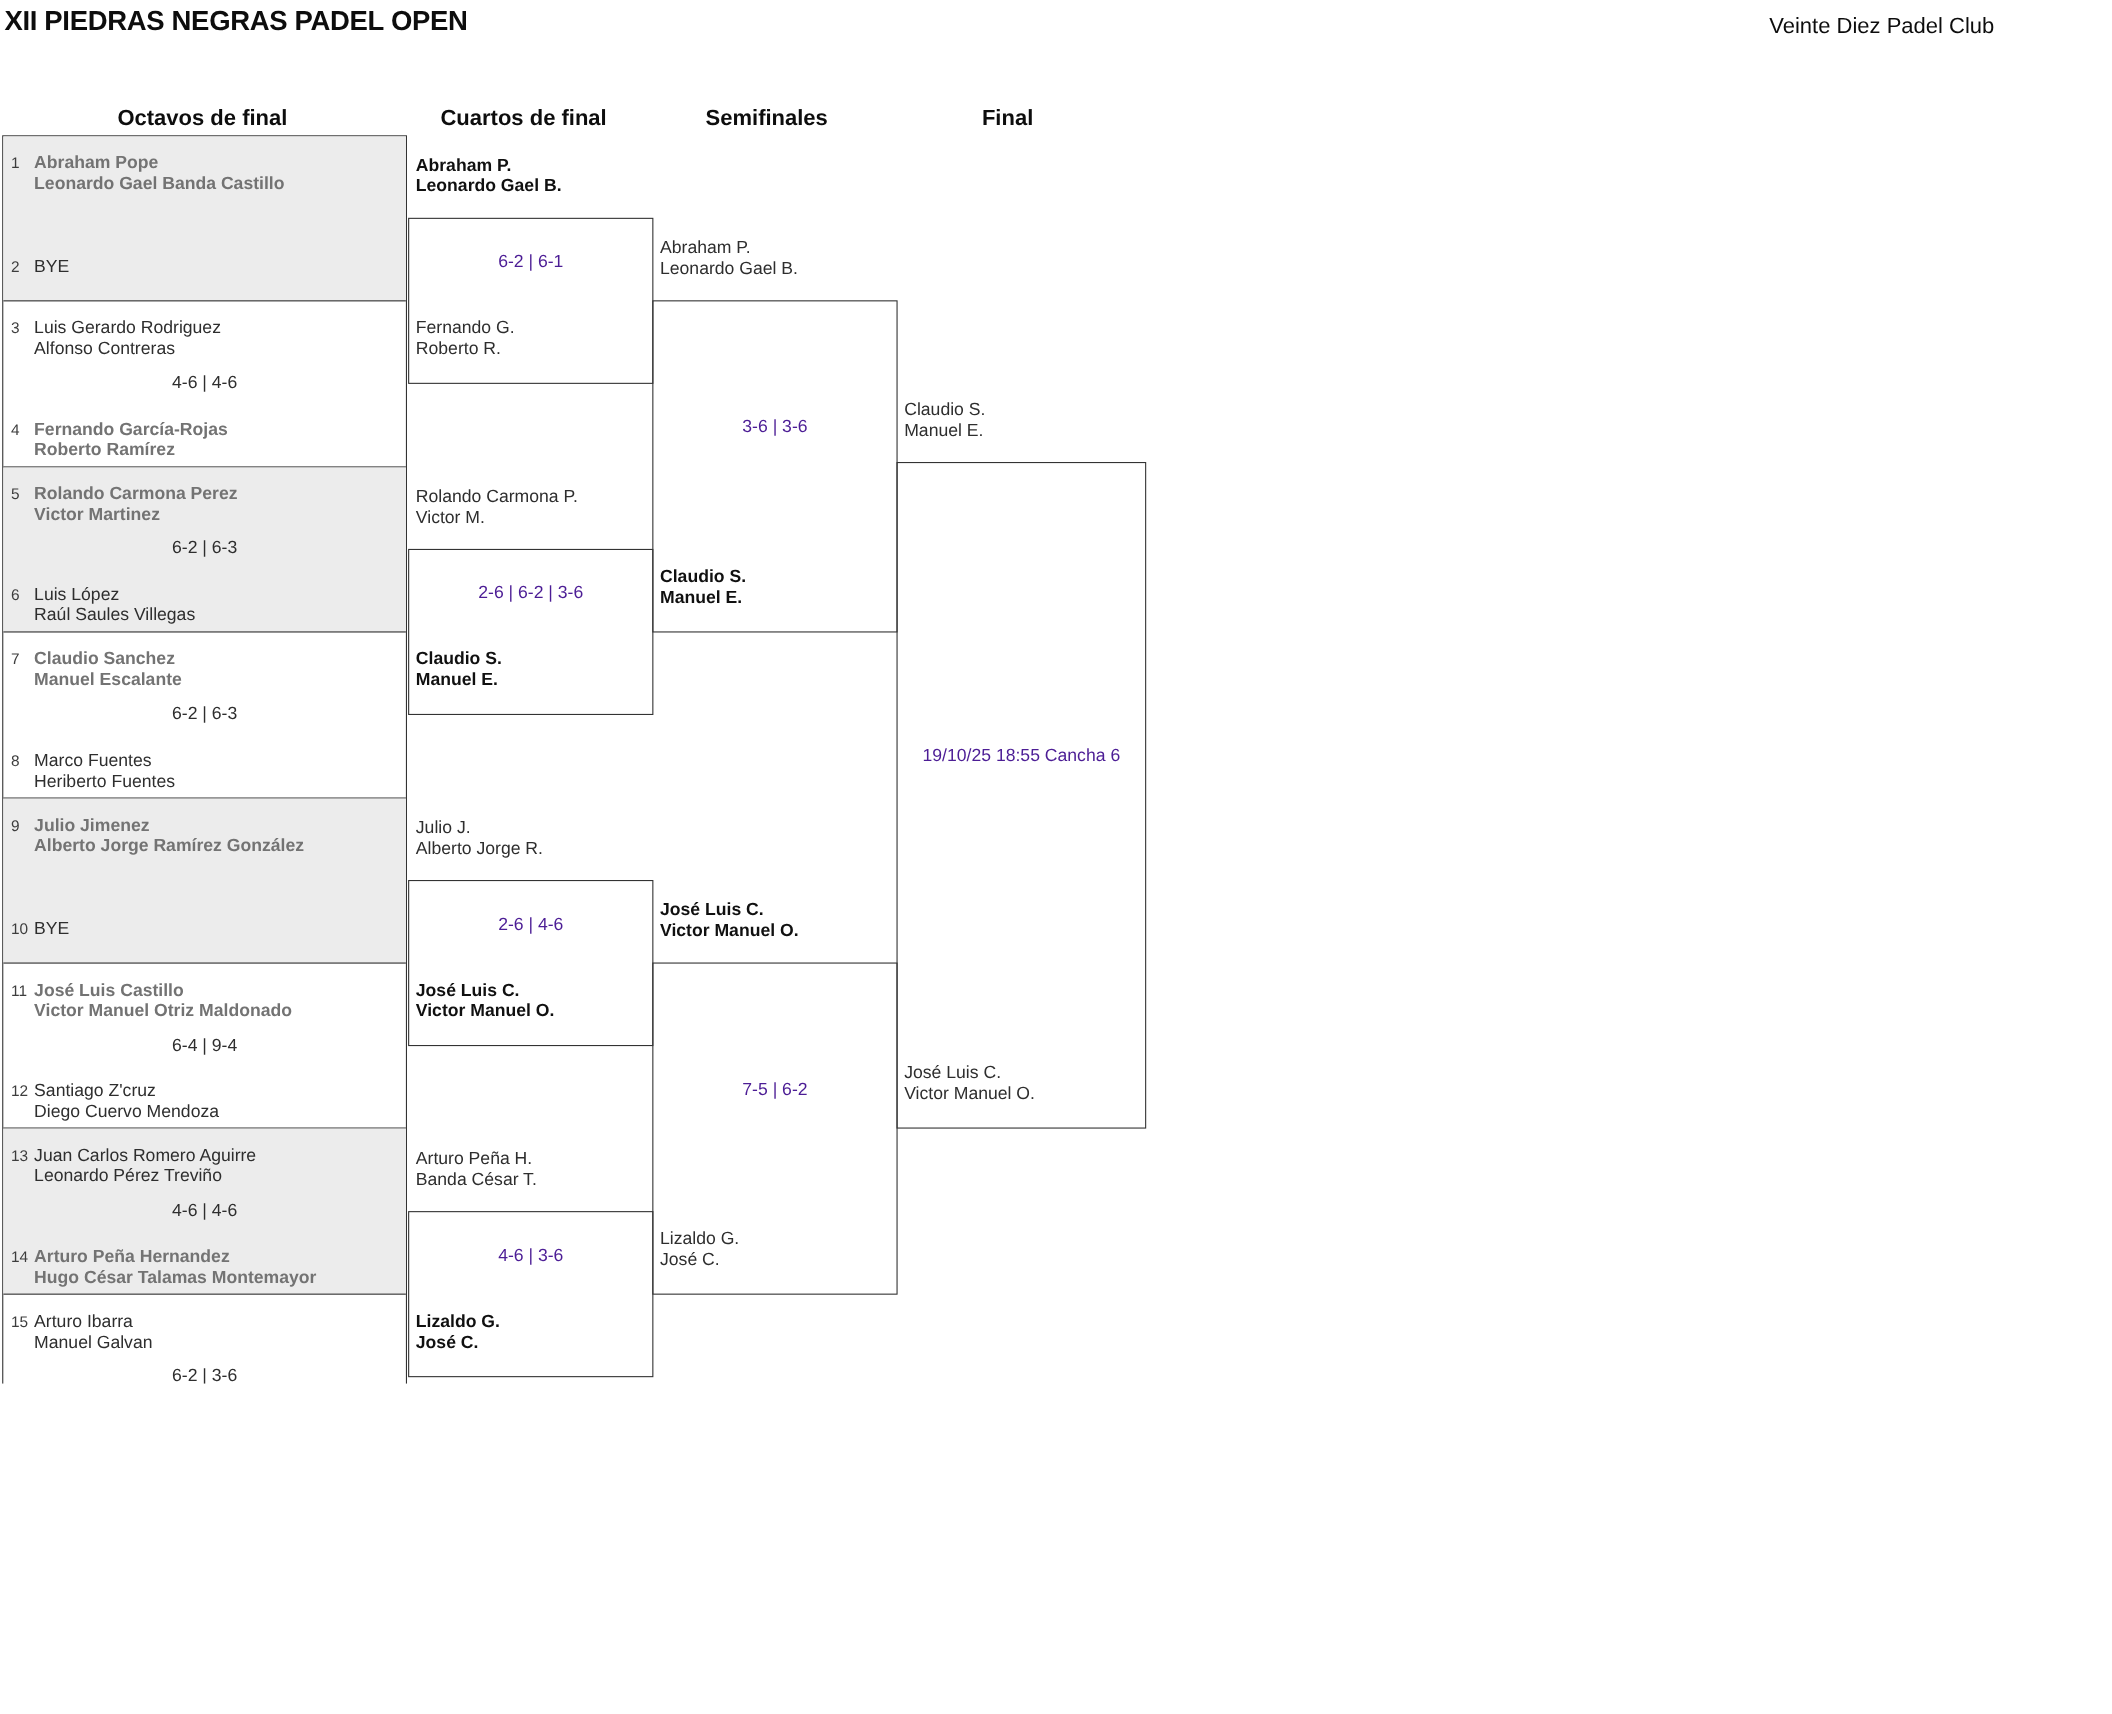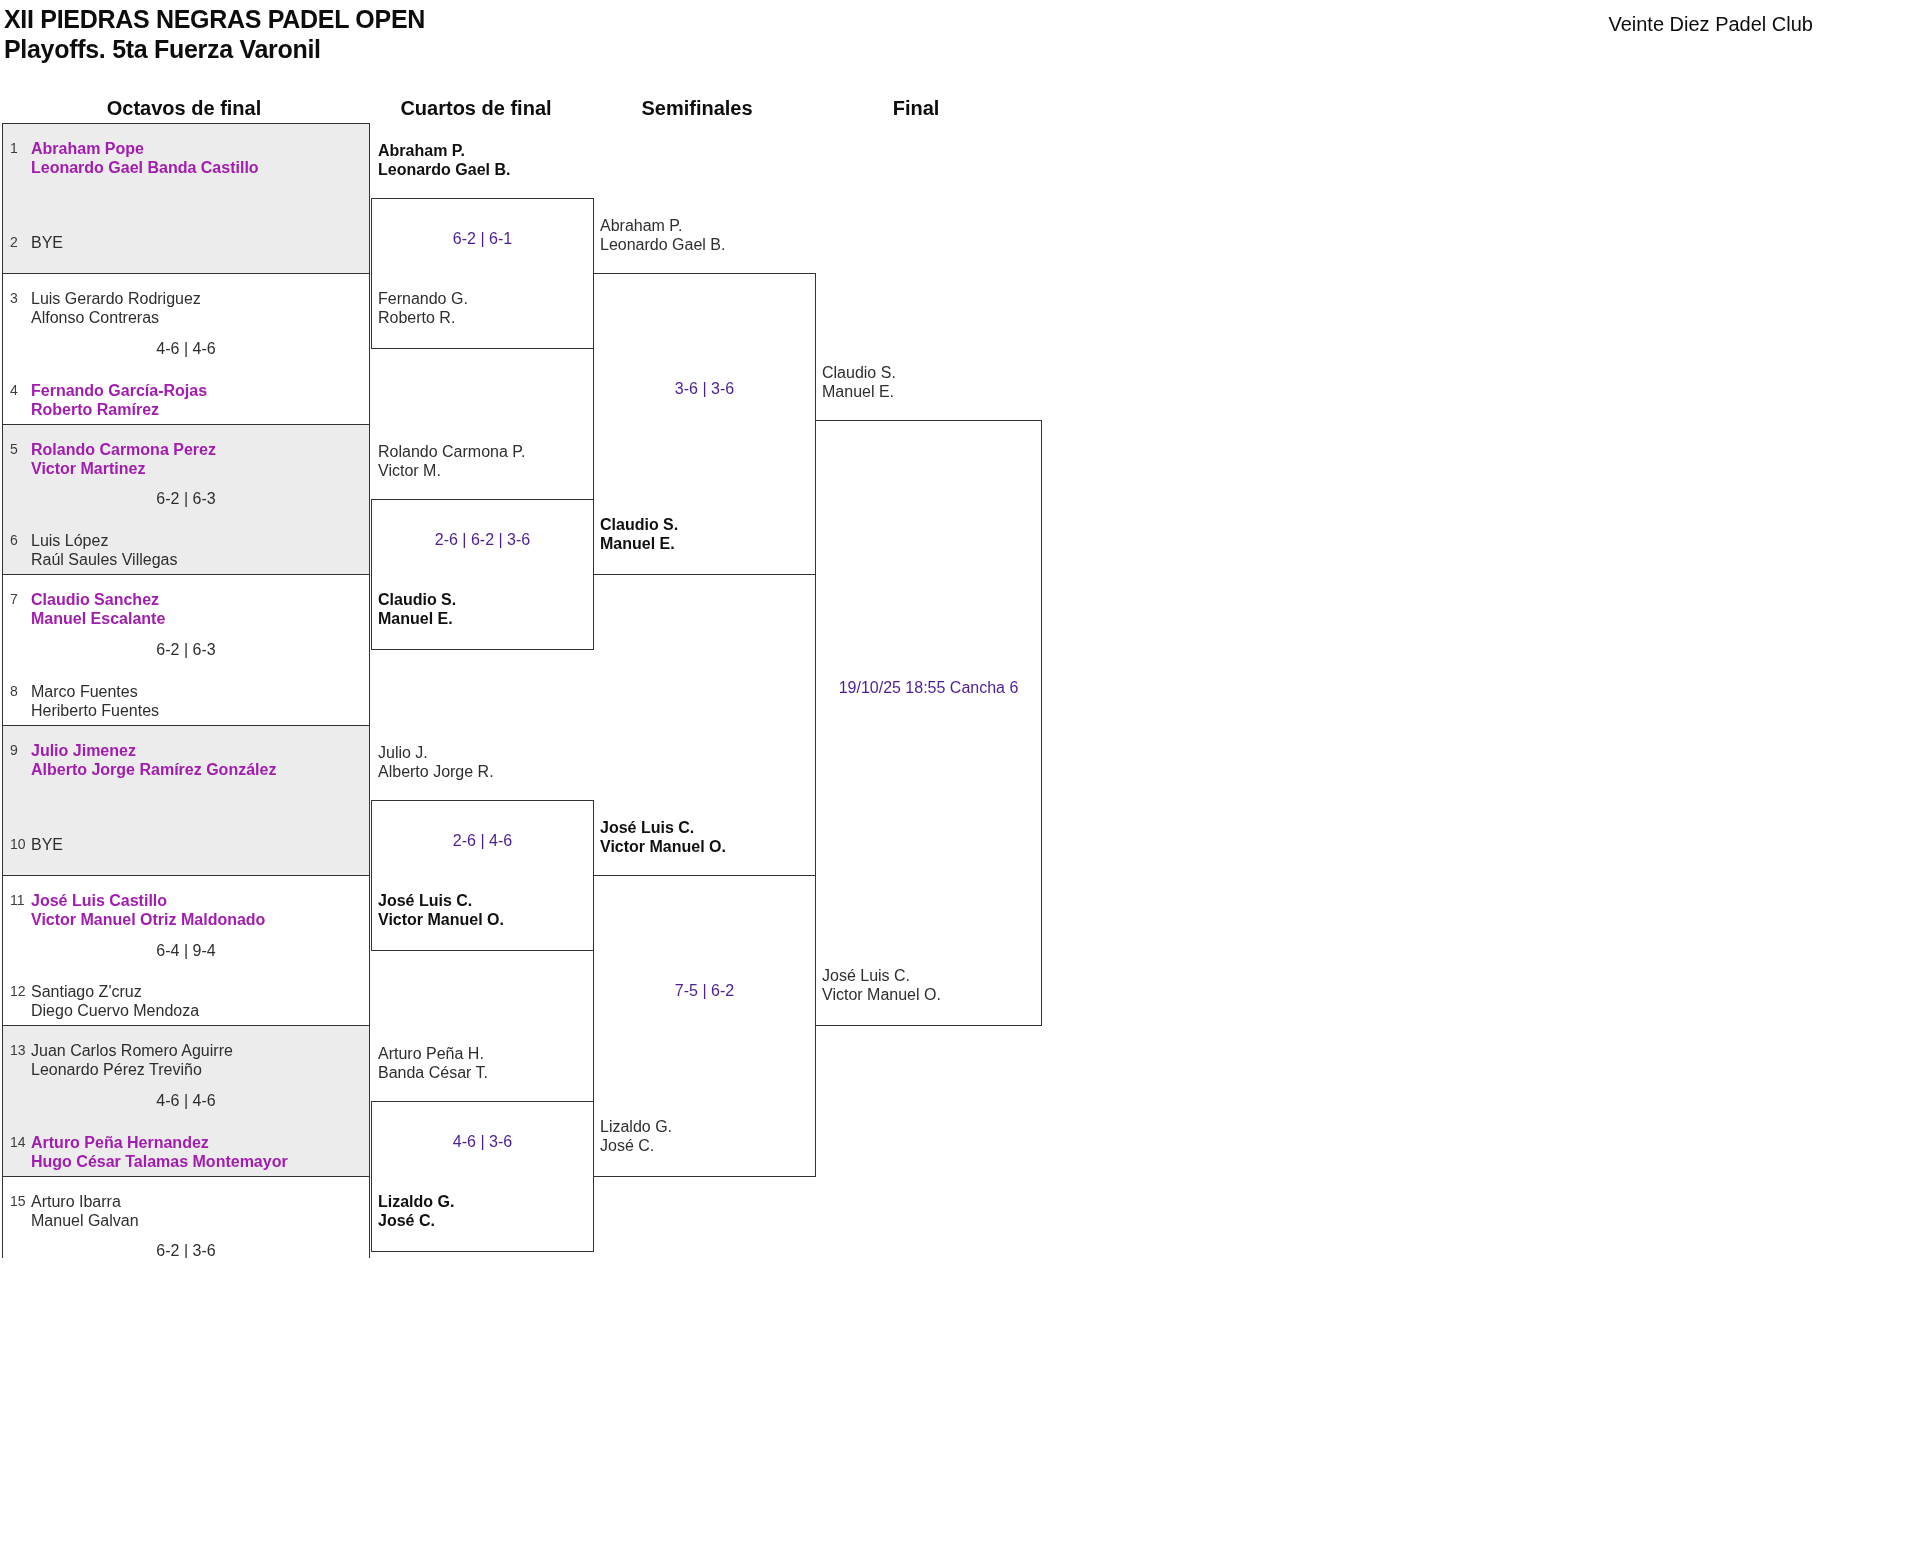--- a/index.html
+++ b/index.html
@@ -18,21 +18,21 @@
   .r16{position:absolute;left:2px;top:123px;width:368px;height:1204px;border:1px solid #333;display:flex;flex-direction:column;box-sizing:border-box;background:#fff;}
   .m{position:relative;flex:1;border-bottom:1px solid #333;}
   .m:last-child{border-bottom:none;}
   .m:nth-child(odd){background:#ececec;}
   .slot{position:absolute;left:7px;right:10px;display:flex;}
   .stop{top:15px;}
   .sbot{bottom:5px;}
   .sbot[data-bye="1"]{bottom:21px;}
   .seed{flex:0 0 21px;width:21px;font-size:14px;color:#3d3d3d;padding-top:1px;}
   .names{flex:1;font-size:16px;line-height:19px;color:#2e2e2e;}
-  .names[data-w="1"]{font-weight:700;color:#a21caf;}
+  .names[data-w="1"]{font-weight:700;color:#737373;}
   .nl{white-space:nowrap;}
   .mscore{position:absolute;left:0;right:0;top:50%;transform:translateY(-50%);text-align:center;font-size:16px;color:#2e2e2e;}
 
   
   .box{position:absolute;border:1px solid #333;box-sizing:border-box;}
   .qf{left:371px;width:223px;height:151px;}
   .qf1{top:198px}.qf2{top:499px}.qf3{top:800px}.qf4{top:1101px}
   .sf{left:593px;width:223px;height:302px;}
   .sf1{top:273px}.sf2{top:875px}
   .fin{left:815px;width:227px;top:420px;height:606px;}
@@ -42,21 +42,20 @@
   .lbl[data-w="1"]{font-weight:700;color:#101010;}
   .bscore{position:absolute;left:0;right:0;top:calc(50% - 35px);transform:translateY(-50%);text-align:center;font-size:16px;color:#4c1d95;white-space:nowrap;}
 </style>
 </head>
 <body>
 
 <div class="page">
 
   <div class="titles">
     <div>XII PIEDRAS NEGRAS PADEL OPEN</div>
-    <div>Playoffs. 5ta Fuerza Varonil</div>
   </div>
   <div class="club">Veinte Diez Padel Club</div>
 
   <div class="rh rh1">Octavos de final</div>
   <div class="rh rh2">Cuartos de final</div>
   <div class="rh rh3">Semifinales</div>
   <div class="rh rh4">Final</div>
 
   <div class="r16">
 

